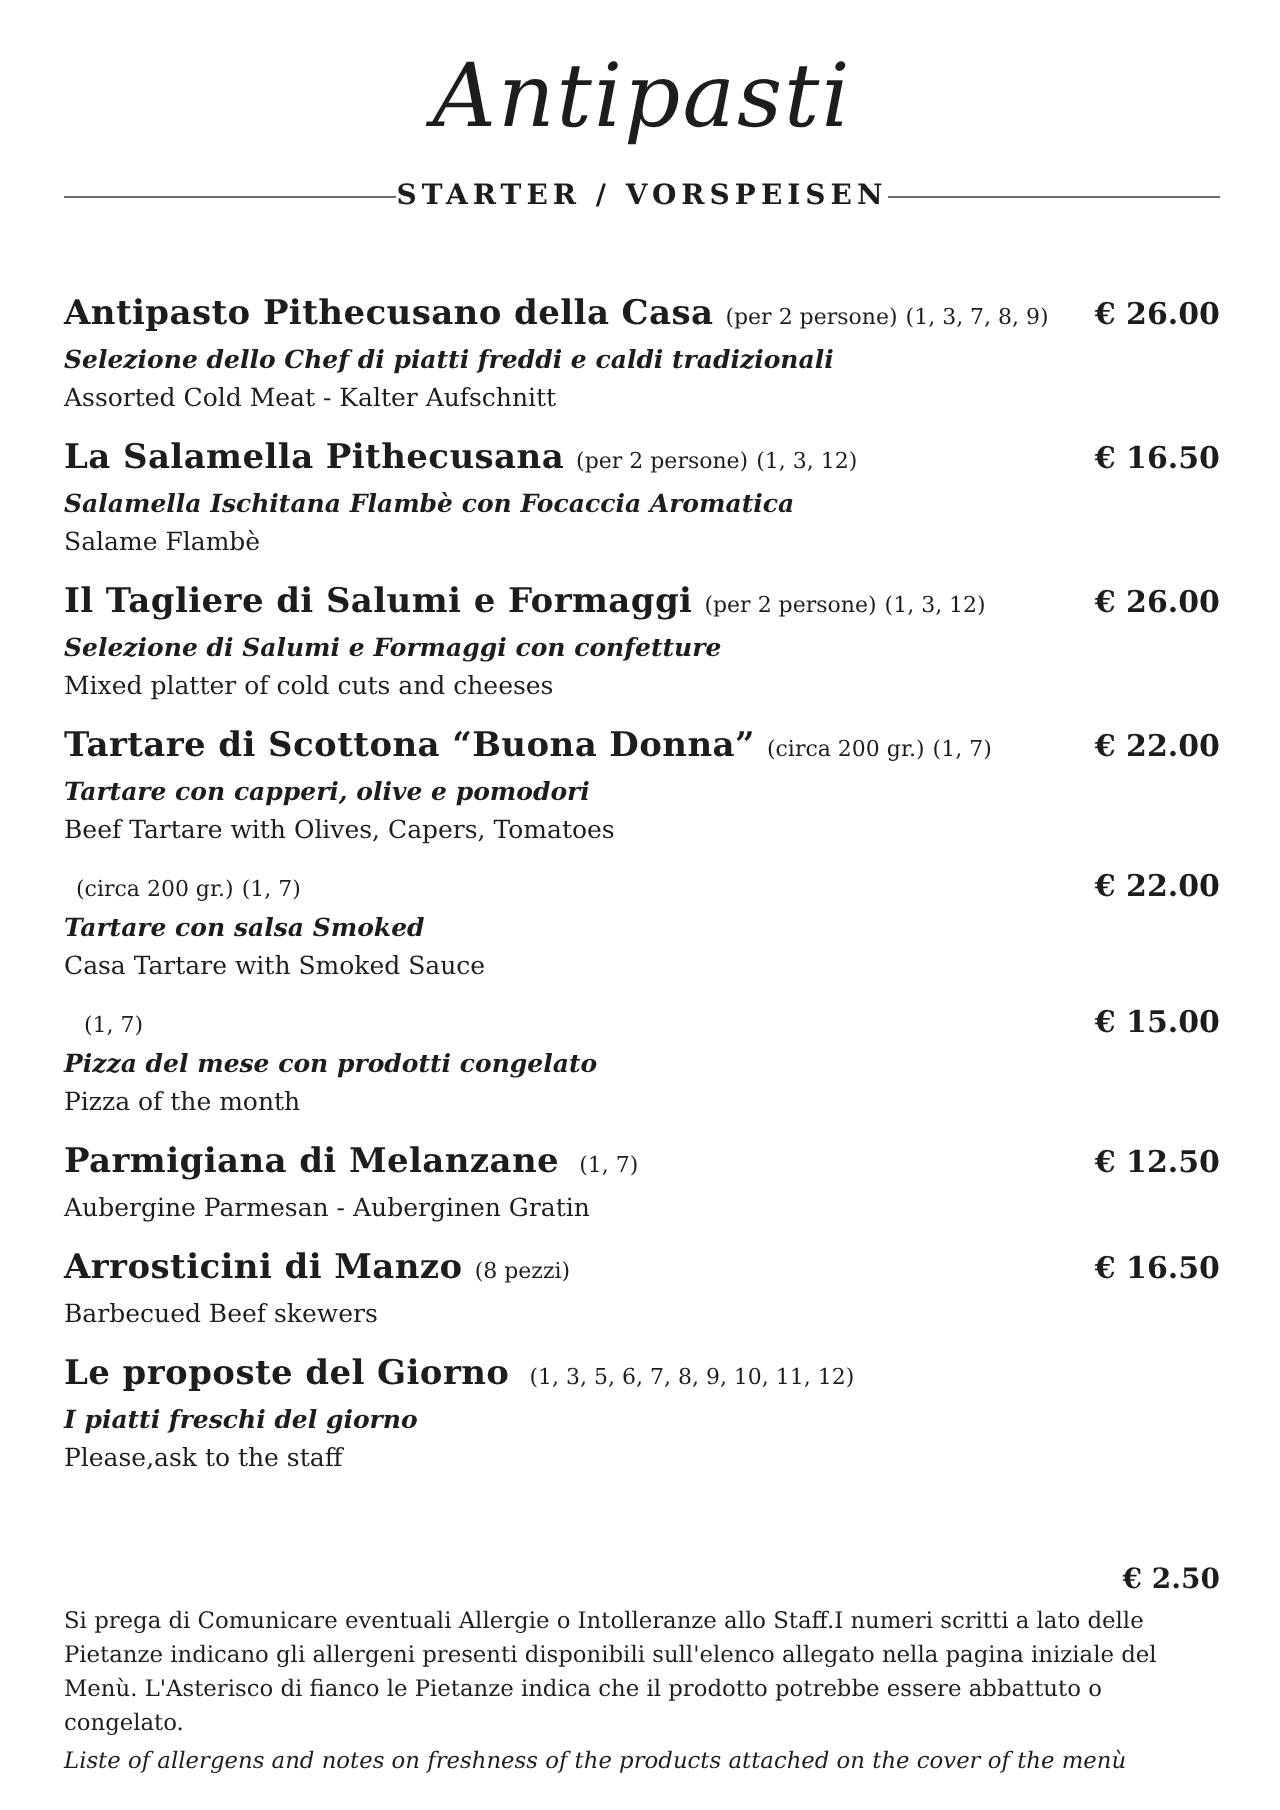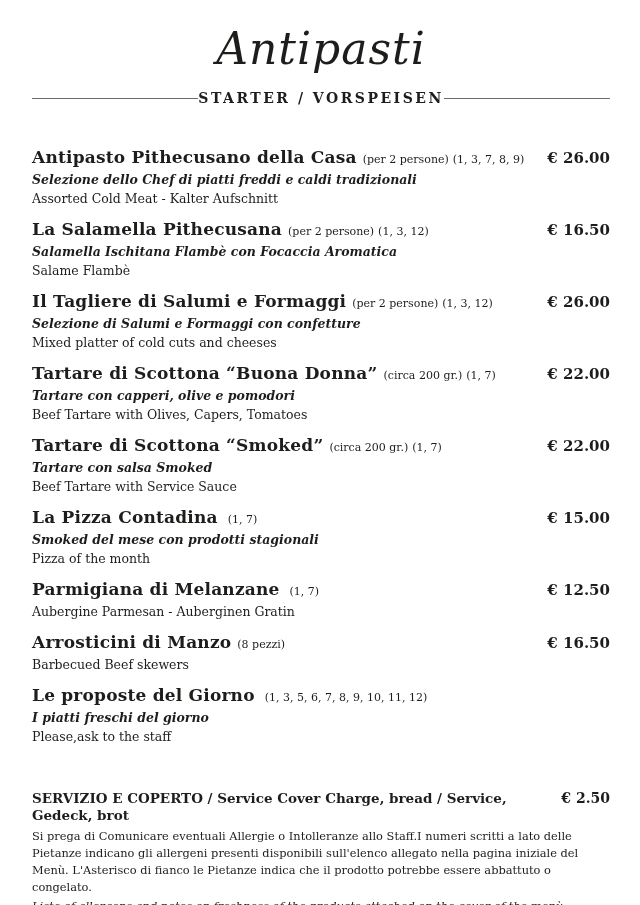--- a/index.html
+++ b/index.html
@@ -166,35 +166,33 @@
         <span class="item-name">Tartare di Scottona “Buona Donna”</span>
         <span class="item-notes"><span class="hide-if-empty">(circa 200 gr.)</span><span class="sep"></span><span class="hide-if-empty">(1, 7)</span></span>
         <span class="item-price hide-if-empty">€ 22.00</span>
       </div>
       <div class="desc-it hide-if-empty">Tartare con capperi, olive e pomodori</div>
       <div class="desc-en hide-if-empty">Beef Tartare with Olives, Capers, Tomatoes</div>
     </div>
 
     <div class="item">
       <div class="item-head">
-        <span class="item-name">Tartare di Scottona “Smoked”</span>
         <span class="item-notes"><span class="hide-if-empty">(circa 200 gr.)</span><span class="sep"></span><span class="hide-if-empty">(1, 7)</span></span>
         <span class="item-price hide-if-empty">€ 22.00</span>
       </div>
       <div class="desc-it hide-if-empty">Tartare con salsa Smoked</div>
-      <div class="desc-en hide-if-empty">Beef Tartare with Service Sauce</div>
-    </div>
-
-    <div class="item">
-      <div class="item-head">
-        <span class="item-name">La Pizza Contadina</span>
+      <div class="desc-en hide-if-empty">Casa Tartare with Smoked Sauce</div>
+    </div>
+
+    <div class="item">
+      <div class="item-head">
         <span class="item-notes"><span class="sep"></span><span class="hide-if-empty">(1, 7)</span></span>
         <span class="item-price hide-if-empty">€ 15.00</span>
       </div>
-      <div class="desc-it hide-if-empty">Smoked del mese con prodotti stagionali</div>
+      <div class="desc-it hide-if-empty">Pizza del mese con prodotti congelato</div>
       <div class="desc-en hide-if-empty">Pizza of the month</div>
     </div>
 
     <div class="item">
       <div class="item-head">
         <span class="item-name">Parmigiana di Melanzane</span>
         <span class="item-notes"><span class="sep"></span><span class="hide-if-empty">(1, 7)</span></span>
         <span class="item-price hide-if-empty">€ 12.50</span>
       </div>
 
@@ -218,20 +216,19 @@
 
       </div>
       <div class="desc-it hide-if-empty">I piatti freschi del giorno</div>
       <div class="desc-en hide-if-empty">Please,ask to the staff</div>
     </div>
 
   </div>
 
   <div class="footer">
     <div class="footer-head">
-      <span class="footer-title">SERVIZIO E COPERTO / Service Cover Charge, bread / Service, Gedeck, brot</span>
       <span class="footer-price">€ 2.50</span>
     </div>
     <div class="footer-note-it">Si prega di Comunicare eventuali Allergie o Intolleranze allo Staff.I numeri scritti a lato delle Pietanze indicano gli allergeni presenti disponibili sull'elenco allegato nella pagina iniziale del Menù. L'Asterisco di fianco le Pietanze indica che il prodotto potrebbe essere abbattuto o congelato.</div>
     <div class="footer-note-en">Liste of allergens and notes on freshness of the products attached on the cover of the menù</div>
   </div>
 
 </div>
 
 </body></html>

